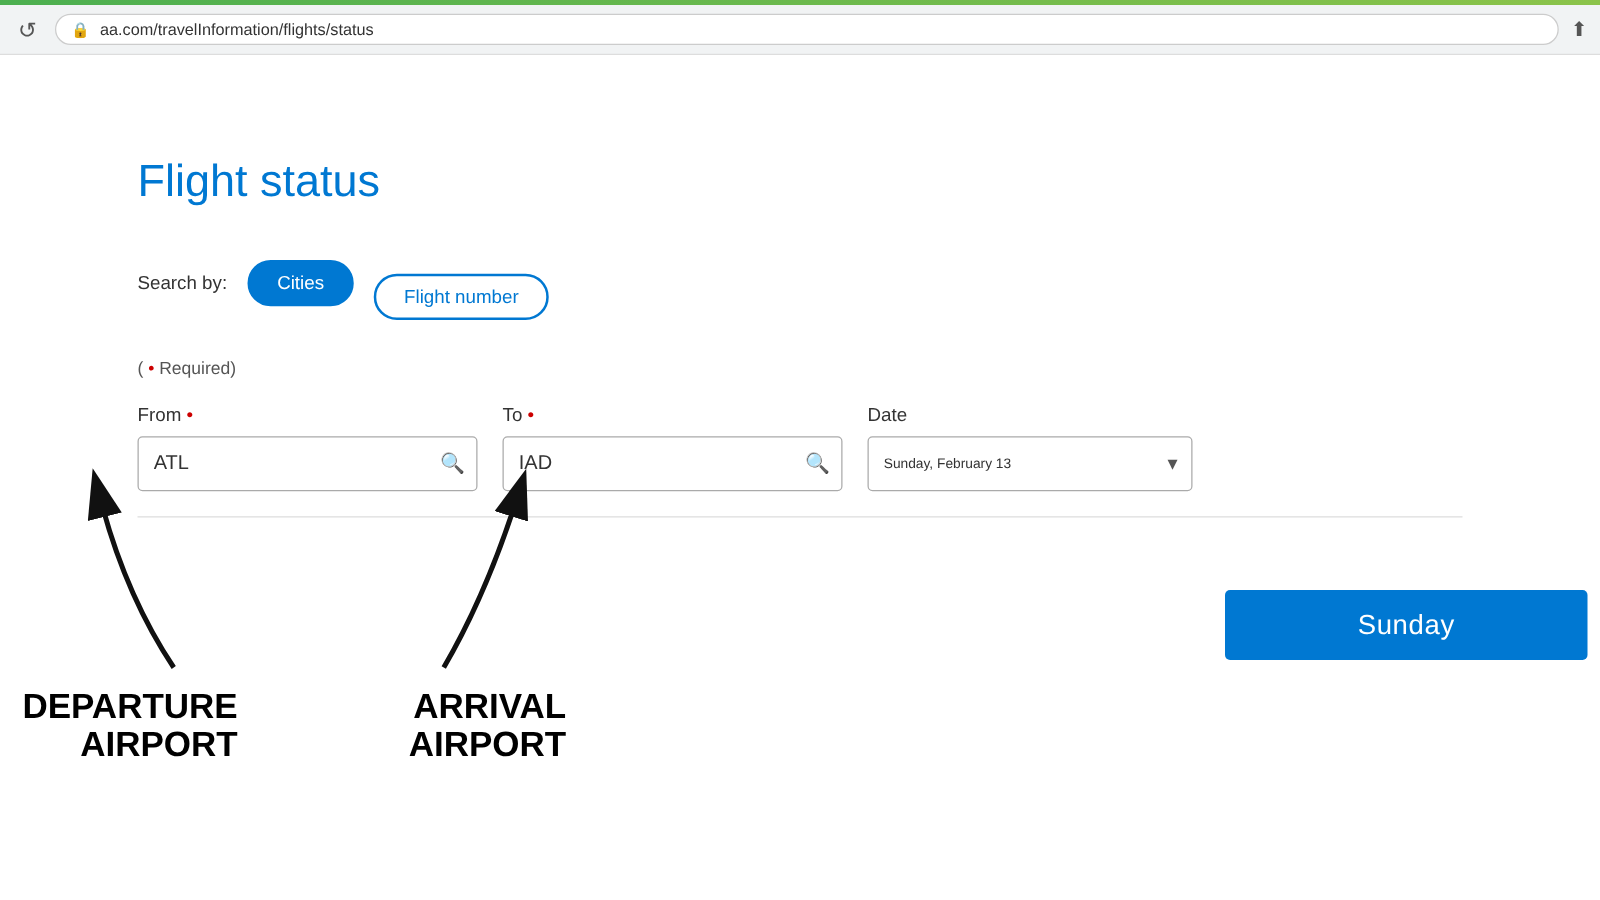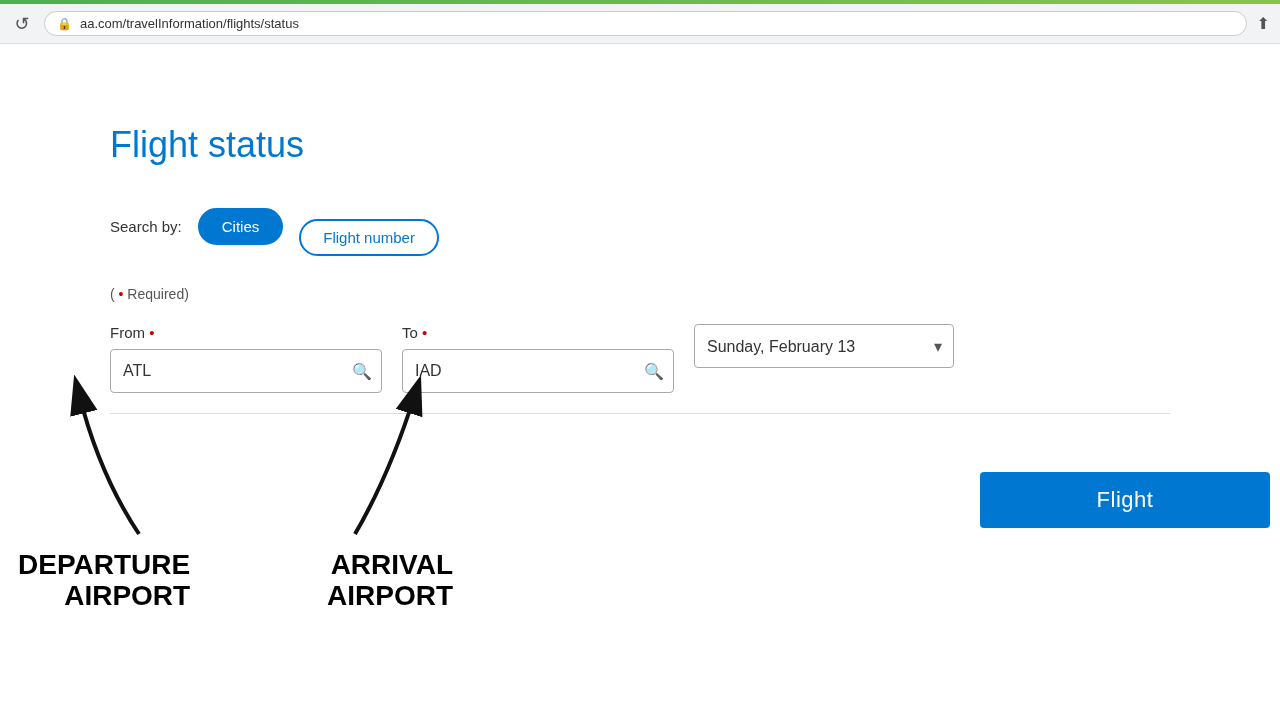--- a/index.html
+++ b/index.html
@@ -138,21 +138,21 @@
       font-size: 16px;
       pointer-events: none;
     }
 
     .date-select {
       width: 260px;
       height: 44px;
       border: 1px solid #aaa;
       border-radius: 4px;
       padding: 0 12px;
-      font-size: 16px;
+      font-size: 11px;
       color: #333;
       appearance: none;
       background: #fff;
       cursor: pointer;
       outline: none;
     }
     .date-wrapper {
       position: relative;
     }
     .date-chevron {
@@ -273,34 +273,35 @@
       <label class="form-label">
         To <span class="required-dot">•</span>
       </label>
       <div class="input-wrapper">
         <input type="text" class="form-input" value="IAD" style="">
         <span class="search-icon-input">🔍</span>
       </div>
     </div>
 
     <div class="form-group">
+      <label class="form-label">Date</label>
       <div class="date-wrapper">
         <select class="date-select">
           <option>Sunday, February 13</option>
           <option>Monday, February 14</option>
           <option>Tuesday, February 15</option>
         </select>
         <span class="date-chevron">▾</span>
       </div>
     </div>
   </div>
 
   <hr class="divider">
 
-  <button class="search-btn">Flight</button>
+  <button class="search-btn">Sunday</button>
 
   <div class="annotation-area">
 
     <div class="departure-block">
       <svg class="arrow-svg" width="130" height="170">
         <defs>
           <marker id="arrowhead1" markerWidth="10" markerHeight="7" refX="5" refY="3.5" orient="auto">
             <polygon points="0 0, 10 3.5, 0 7" fill="#111"></polygon>
           </marker>
         </defs>

